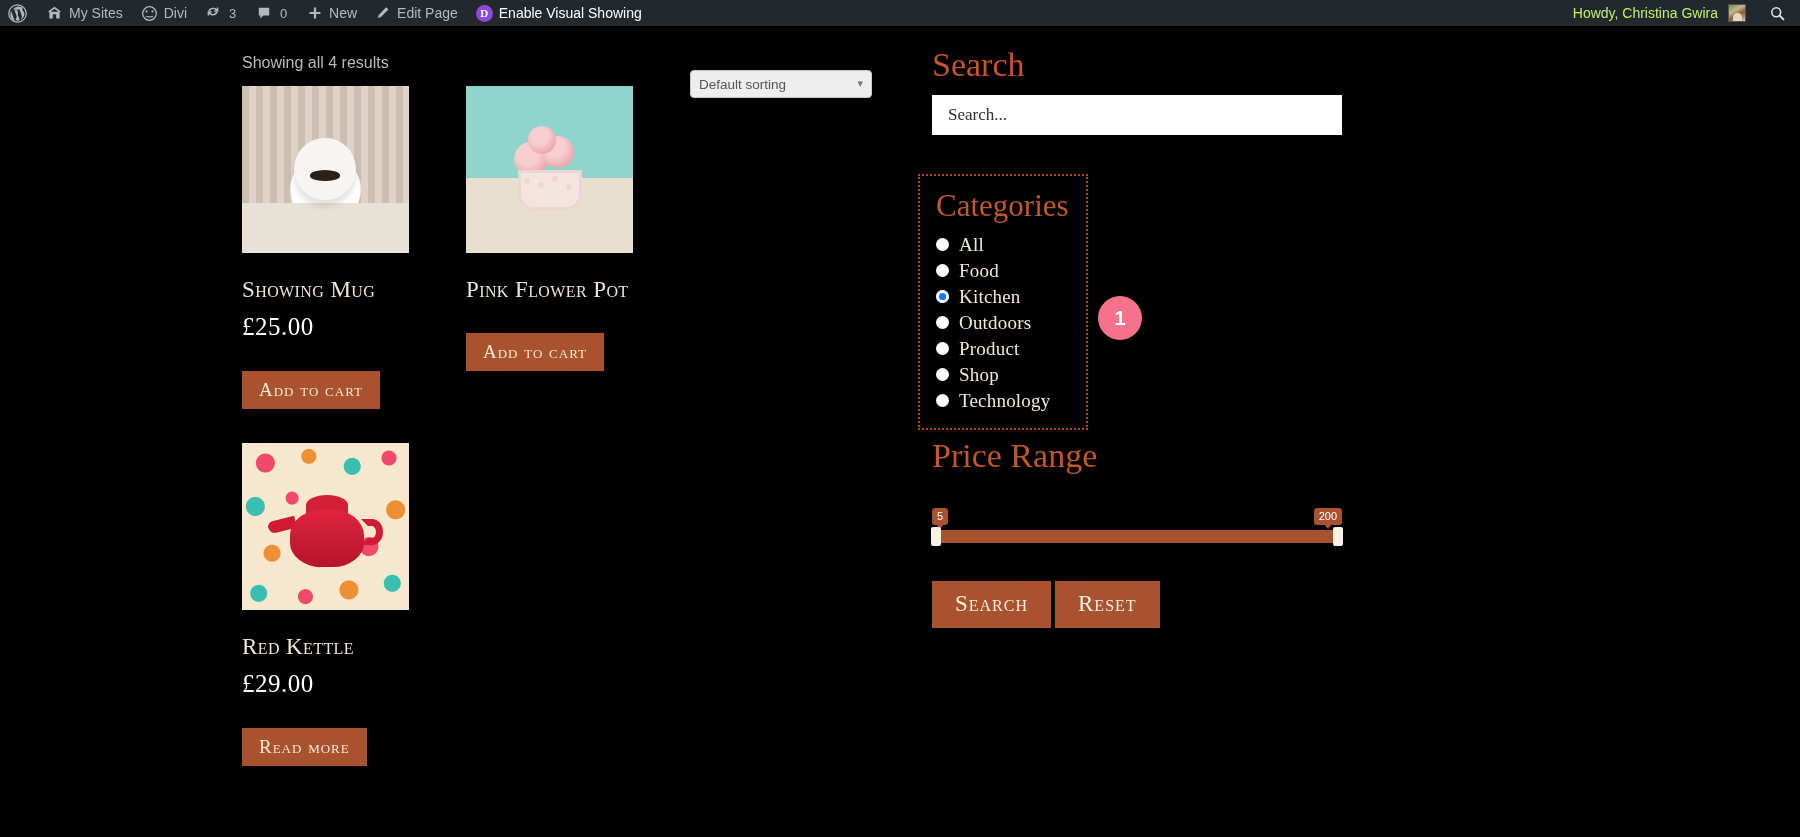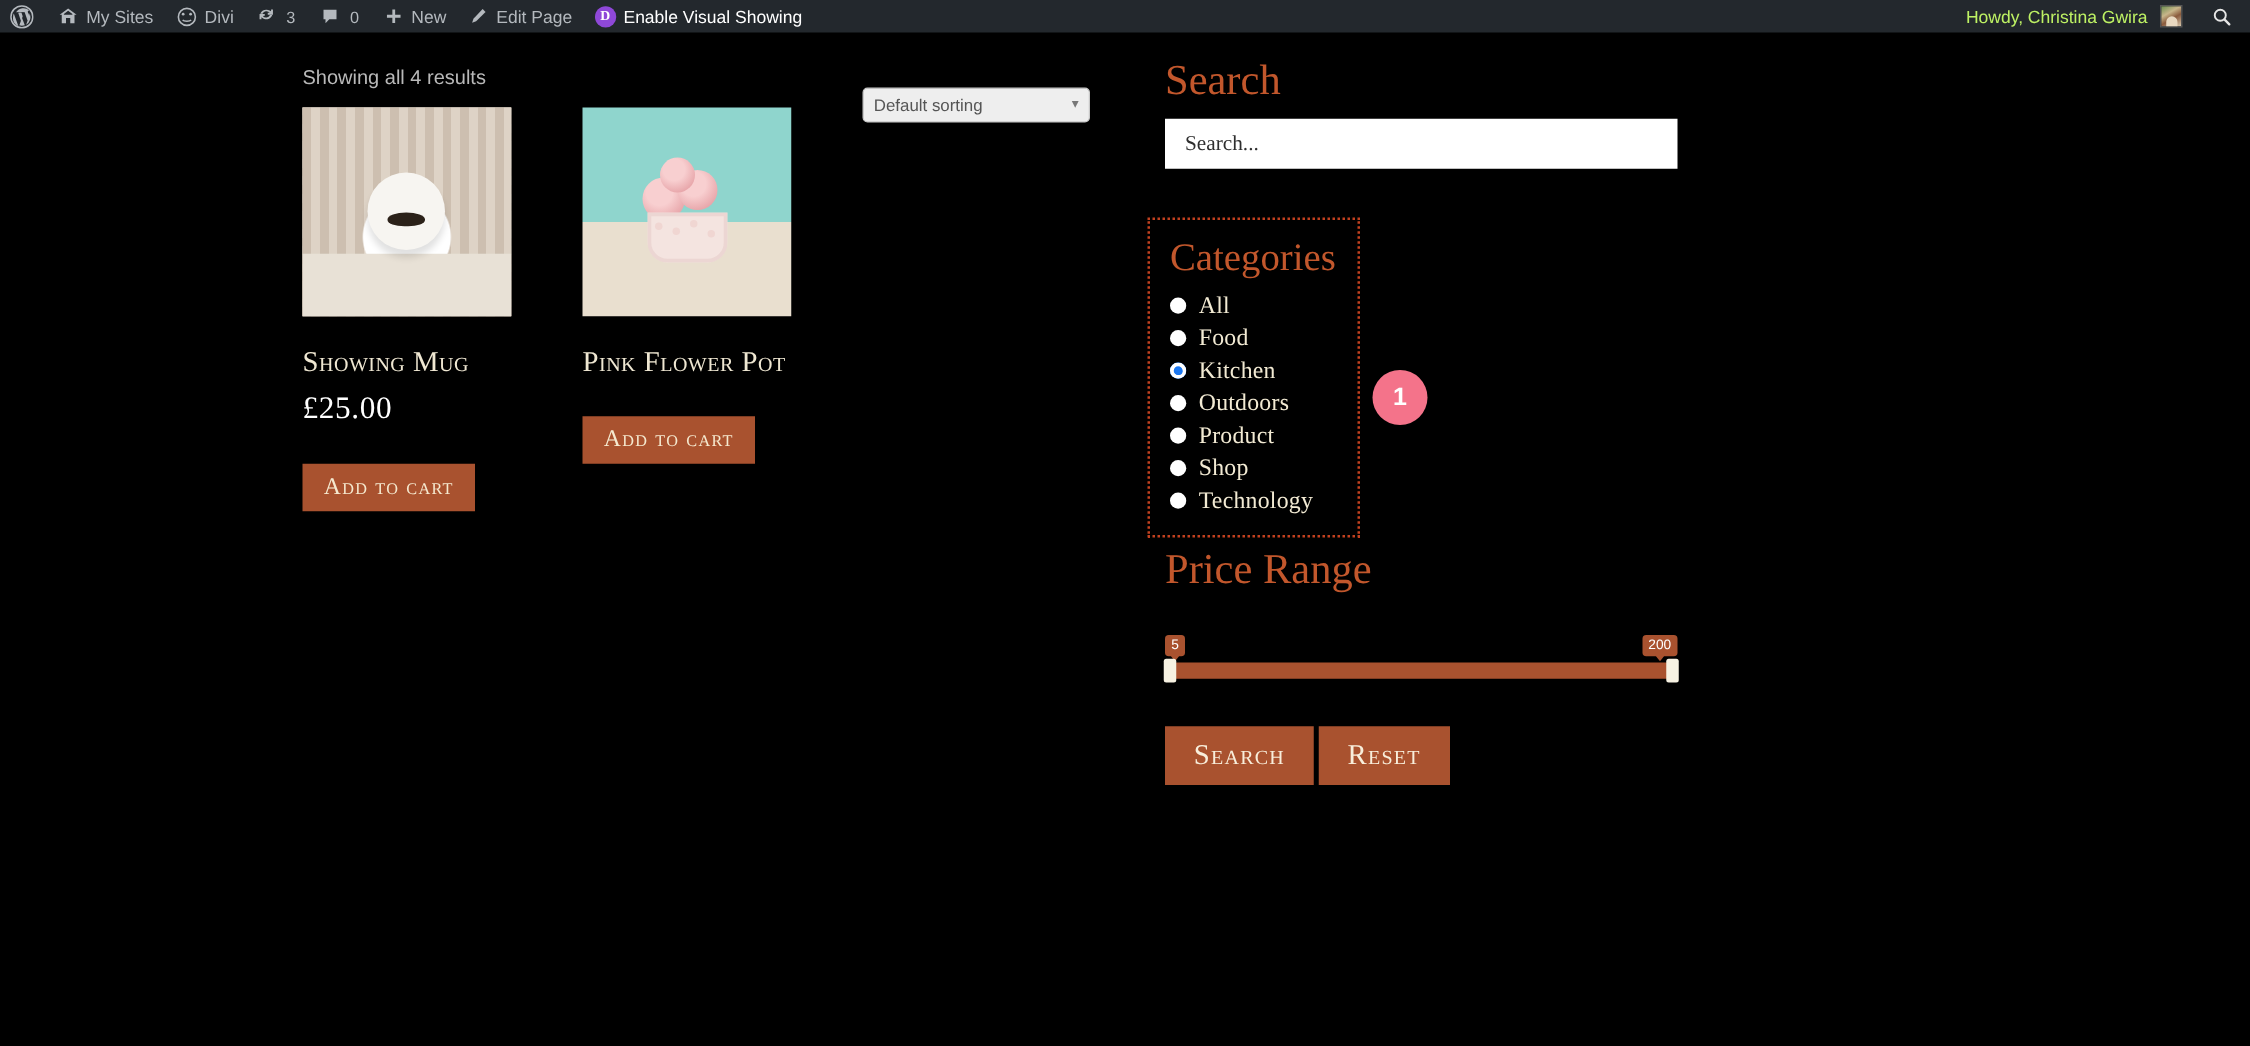--- a/index.html
+++ b/index.html
@@ -453,20 +453,32 @@
         <a class="prod-thumb img-flower">
           <span class="fl-r1"></span>
           <span class="fl-r2"></span>
           <span class="fl-r3"></span>
           <span class="fl-pot"></span>
         </a>
         <div class="prod-title">Pink Flower Pot</div>
         <button class="prod-btn">Add to cart</button>
       </div>
 
+      <div class="prod">
+        <a class="prod-thumb img-kettle">
+          <span class="kt-dots"></span>
+          <span class="kt-spout"></span>
+          <span class="kt-handle"></span>
+          <span class="kt-lid"></span>
+          <span class="kt-pot"></span>
+        </a>
+        <div class="prod-title">Red Kettle</div>
+        <div class="prod-price">£29.00</div>
+        <button class="prod-btn">Read more</button>
+      </div>
 
 
     </div>
   </div>
 
   <div id="sidebar">
 
     <div class="side-h" id="search-h">Search</div>
 
     <input id="search-box" type="text" placeholder="Search..." style="">

